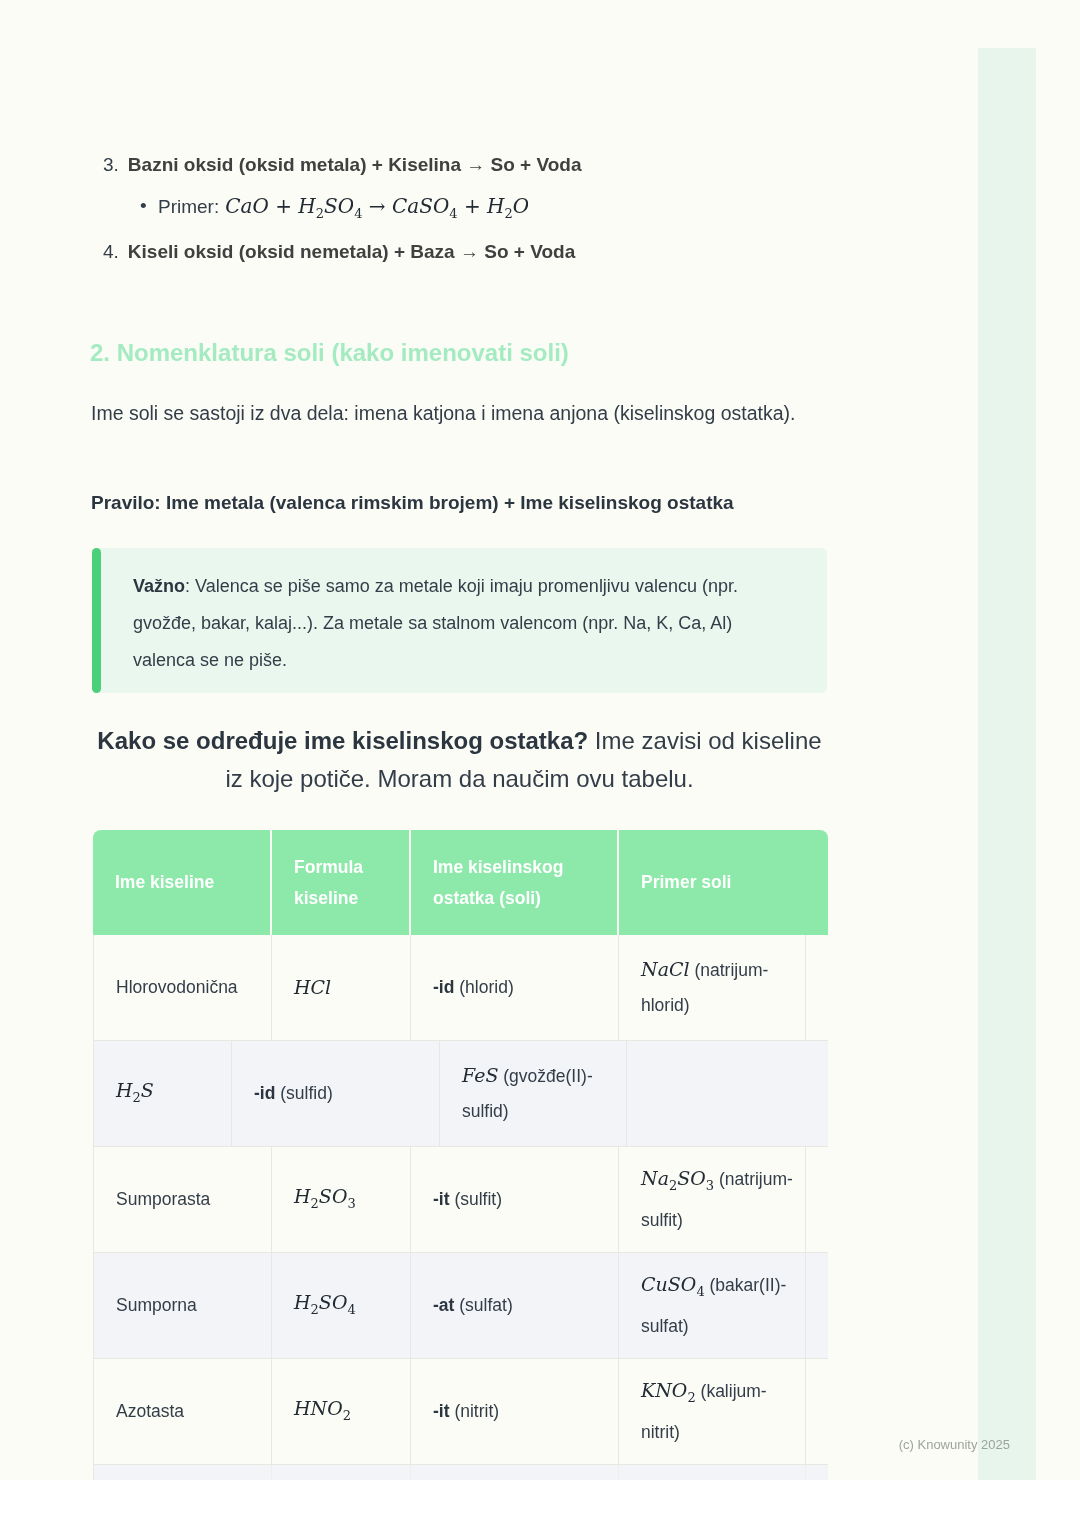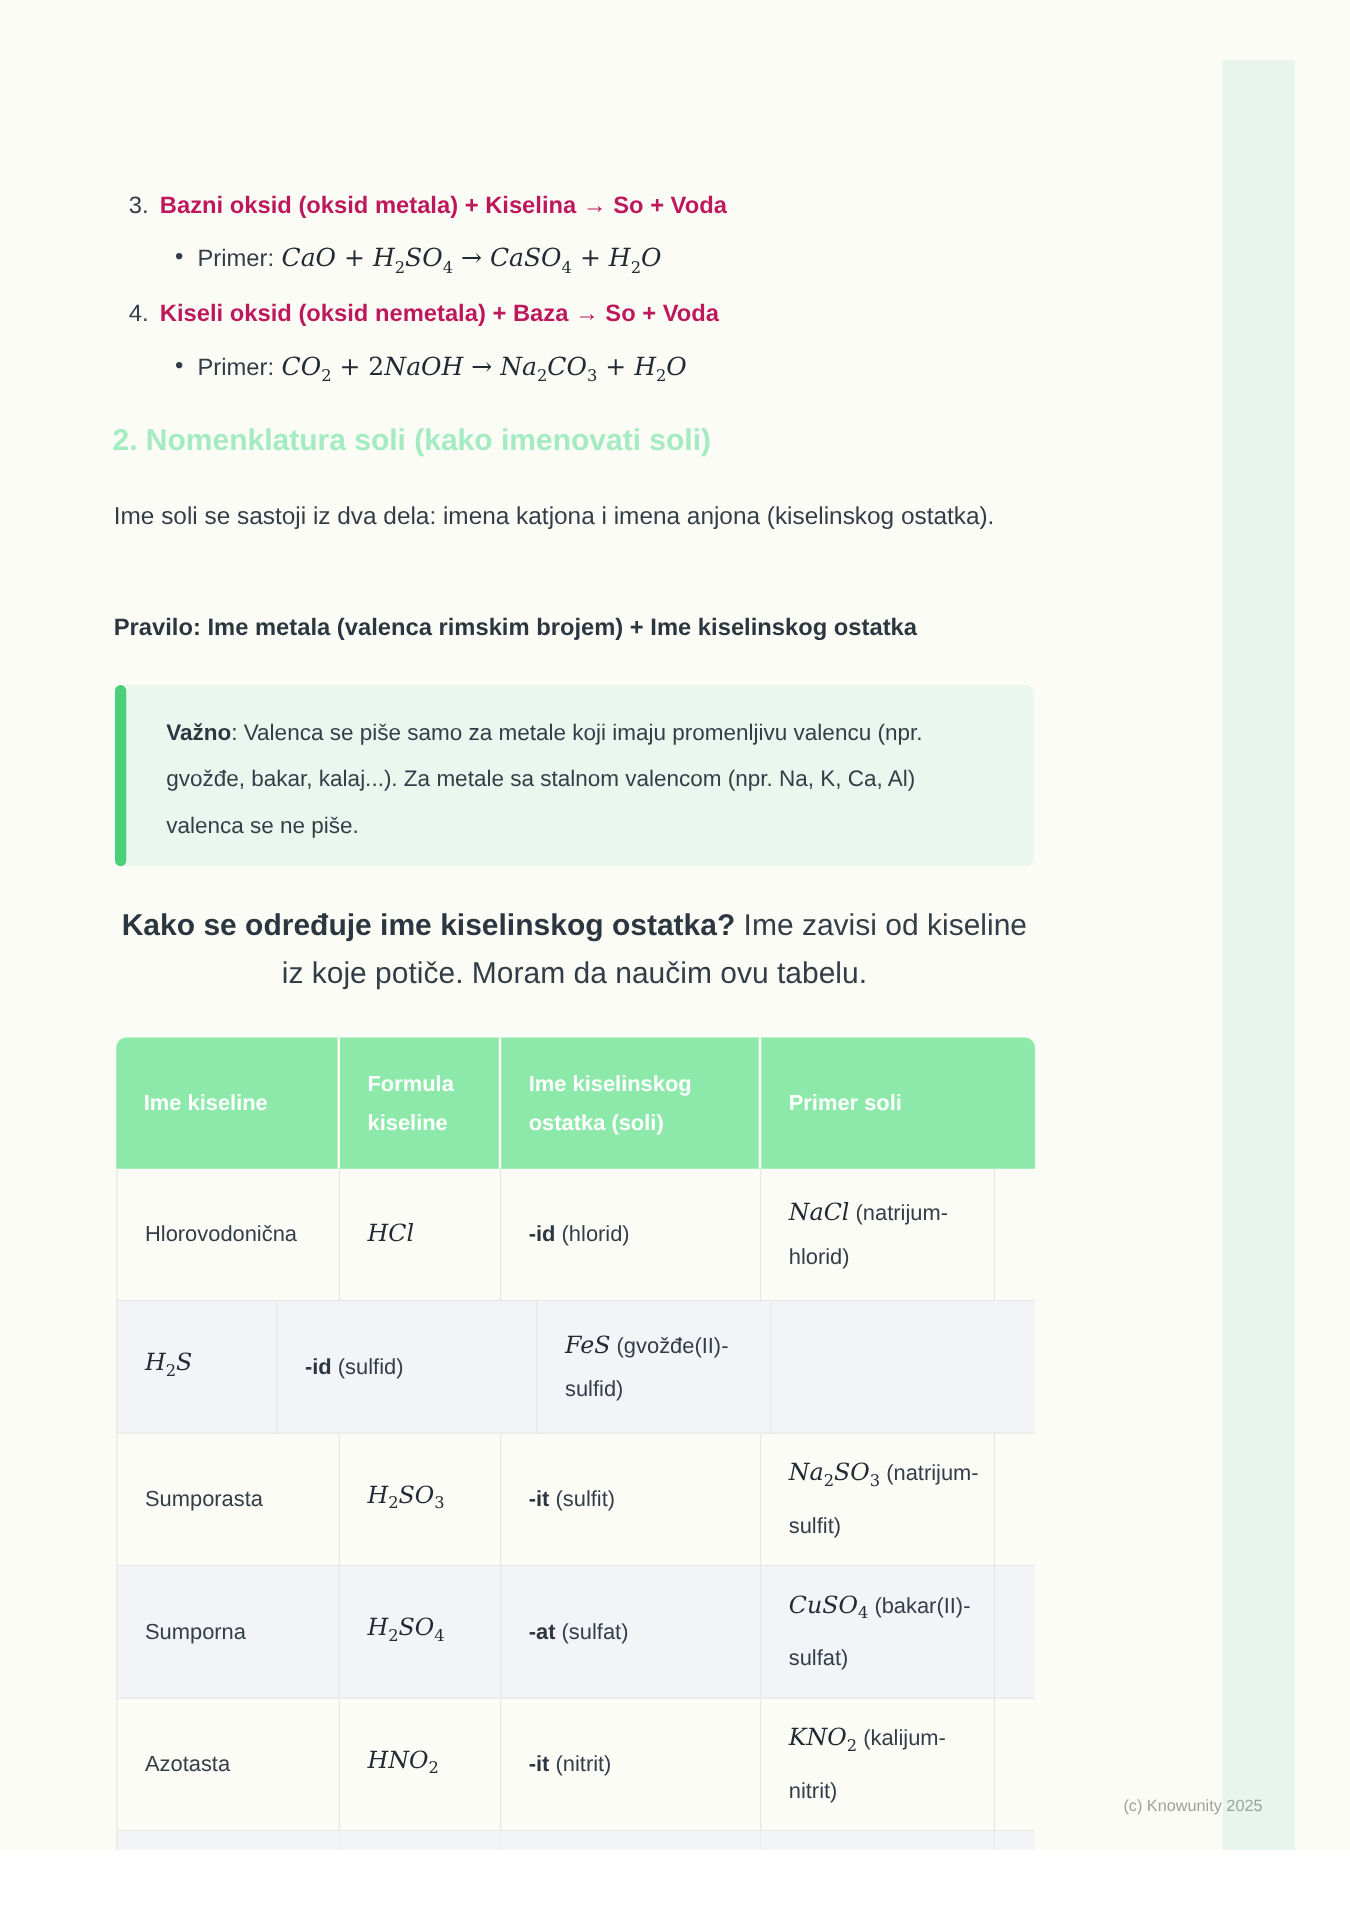--- a/index.html
+++ b/index.html
@@ -16,21 +16,21 @@
   .it{font-style:italic;}
 
   .math{font-family:"DejaVu Serif","Liberation Serif",serif;font-size:20px;color:#222b33;}
   .math i{font-style:italic;}
   .math sub{font-size:13px;}
 
   .num-item{position:absolute;left:103px;font-size:19px;}
   .n3{top:154px}
   .n4{top:241px}
   .num{margin-right:9px;}
-  .num-item b{font-weight:700;color:#be185d;}
+  .num-item b{font-weight:700;color:#404040;}
 
   .sub-bullets{position:absolute;left:140px;margin:0;padding:0;list-style:none;}
   .s3{top:192px}
   .s4{top:279px}
   .sub-bullets li{position:relative;padding-left:18px;font-size:19px;line-height:28px;}
   .primer-label{margin-right:6px;}
 
   .heading{position:absolute;left:90px;top:339px;margin:0;font-size:24px;font-weight:700;color:#a4ebc2;}
 
   .para{position:absolute;left:91px;top:394px;width:737px;margin:0;font-size:19.5px;line-height:39px;text-align:justify;}
@@ -44,21 +44,21 @@
 
   .kako{position:absolute;left:91px;top:722px;width:737px;margin:0;font-size:24px;line-height:38px;text-align:center;}
   .kako b{color:#2c3640;}
 
   
   .acid-table{position:absolute;left:93px;top:830px;width:735px;}
   .thead{display:flex;height:105px;background:#8ce9a9;border-radius:8px 8px 0 0;overflow:hidden;}
   .hc{display:flex;align-items:center;color:#ffffff;font-weight:700;font-size:17.5px;line-height:31px;
       padding-left:22px;padding-right:12px;box-sizing:border-box;border-right:2px solid #fbfbf3;}
   .hc:last-child{border-right:none;}
-  .c1{width:179px}.c2{width:129px}.c3{width:208px}.c4{width:187px}
+  .c1{width:179px}.c2{width:139px}.c3{width:208px}.c4{width:187px}
   .tr{display:flex;height:105px;border-bottom:1px solid #e8e8e2;background:transparent;}
   .tr>div{display:flex;align-items:center;padding-left:22px;padding-right:12px;box-sizing:border-box;
           border-right:1px solid #e8e8e2;font-size:17.5px;line-height:35px;}
   .tr>div:first-child{border-left:1px solid #e8e8e2;align-items:center;}
   .tr.even{background:#f2f4f8;}
   .tr .inner{display:block;}
   .tr .math{font-size:19px;}
   .tr b{color:#2c3640;}
   .tr.partial{height:20px;border-bottom:none;}
   .tr.partial>div{border-right:1px solid #eceee9;}
@@ -78,25 +78,20 @@
     </div>
     <ul class="sub-bullets s3">
       <li>
         <span class="primer-label">Primer:</span><span class="math"><i>CaO</i> + <i>H</i><sub>2</sub><i>SO</i><sub>4</sub> → <i>CaSO</i><sub>4</sub> + <i>H</i><sub>2</sub><i>O</i></span>
       </li>
     </ul>
 
     <div class="num-item n4">
       <span class="num">4.</span><b>Kiseli oksid (oksid nemetala) + Baza → So + Voda</b>
     </div>
-    <ul class="sub-bullets s4">
-      <li>
-        <span class="primer-label">Primer:</span><span class="math"><i>CO</i><sub>2</sub> + 2<i>NaOH</i> → <i>Na</i><sub>2</sub><i>CO</i><sub>3</sub> + <i>H</i><sub>2</sub><i>O</i></span>
-      </li>
-    </ul>
 
     <h2 class="heading">2. Nomenklatura soli (kako imenovati soli)</h2>
 
     <p class="para">Ime soli se sastoji iz dva dela: imena katjona i imena anjona (kiselinskog ostatka).</p>
 
     <p class="pravilo">Pravilo: Ime metala (valenca rimskim brojem) + Ime kiselinskog ostatka</p>
 
     <div class="callout">
       <div class="bar"></div>
       <p><b>Važno</b><span>: Valenca se piše samo za metale koji imaju promenljivu valencu (npr. gvožđe, bakar, kalaj...). Za metale sa stalnom valencom (npr. Na, K, Ca, Al) valenca se ne piše.</span></p>

